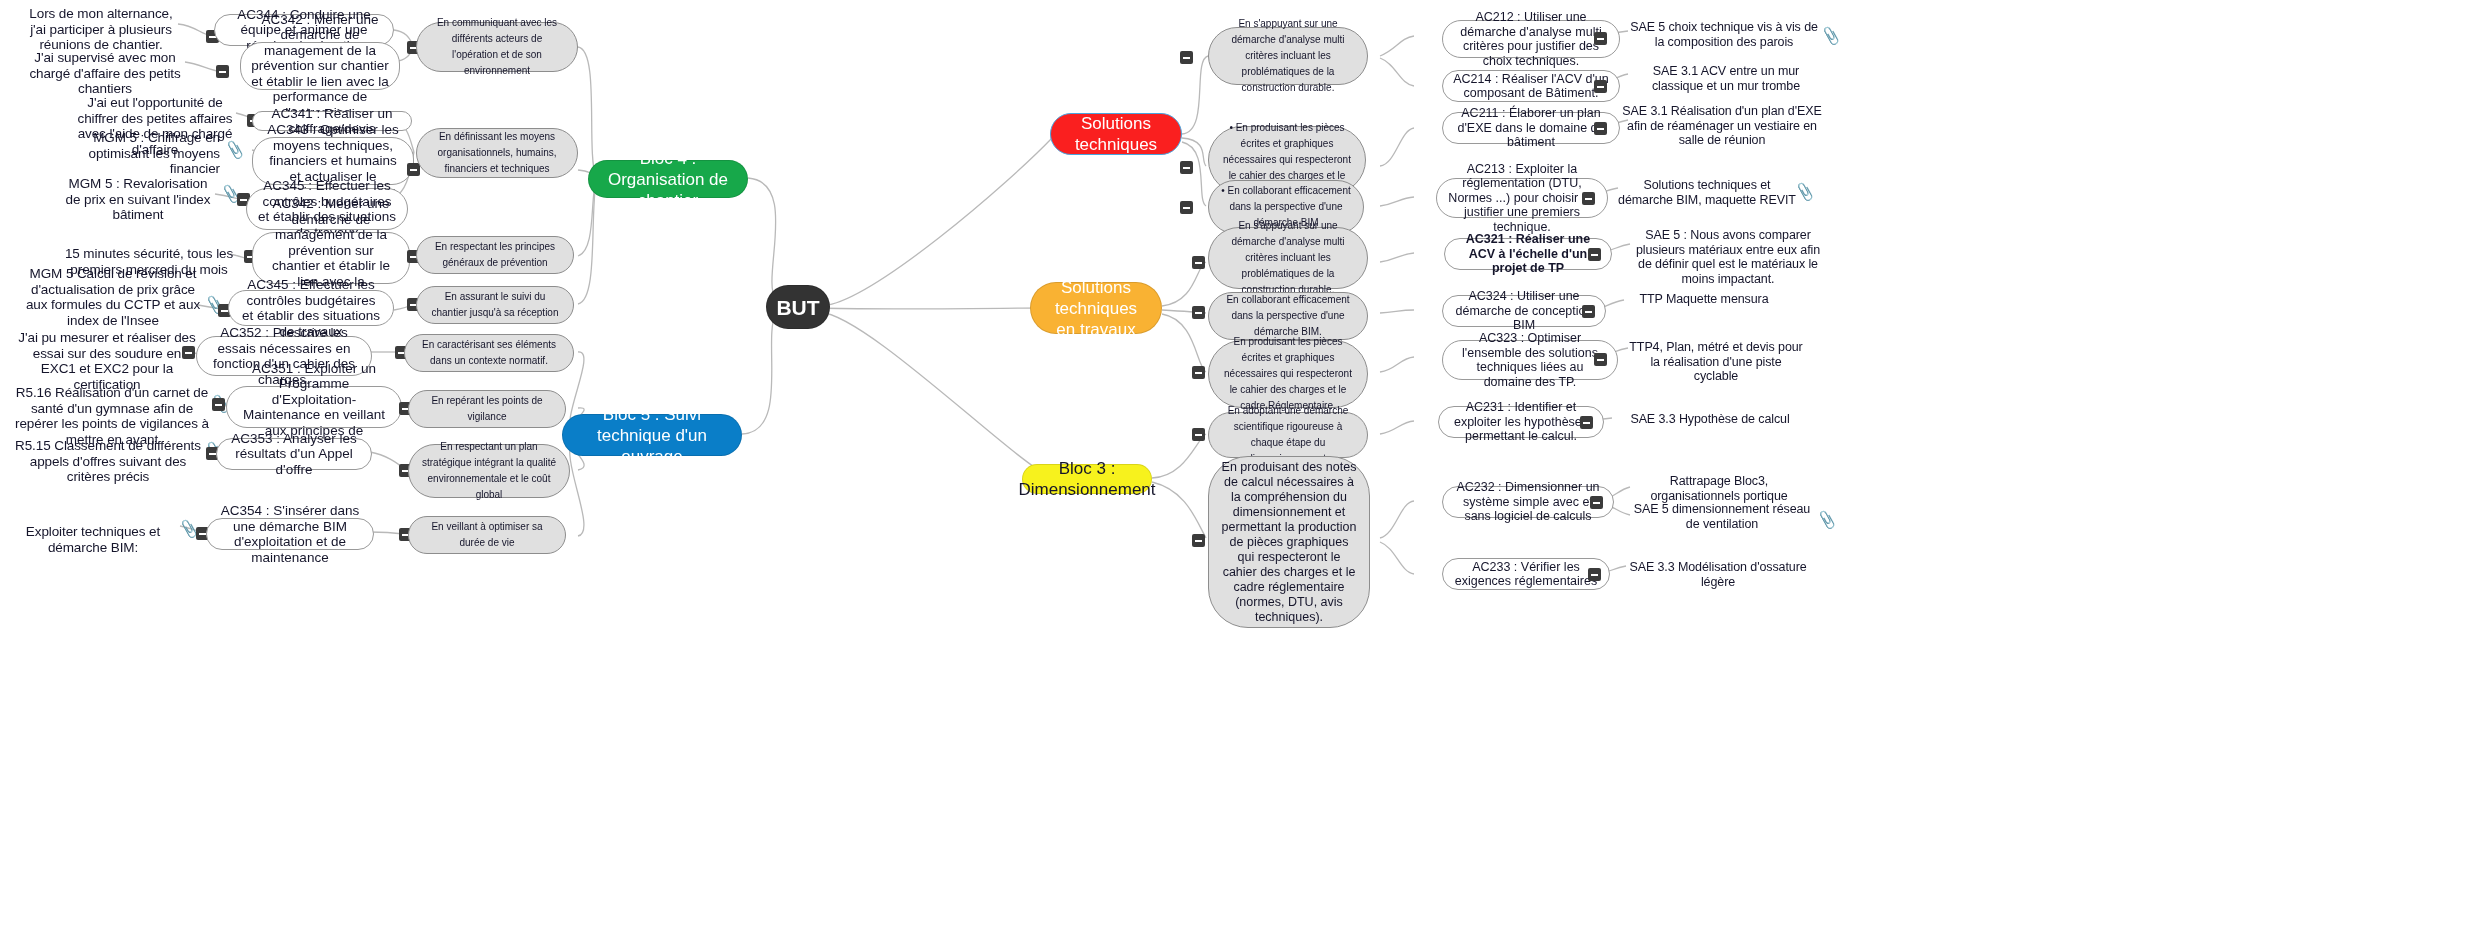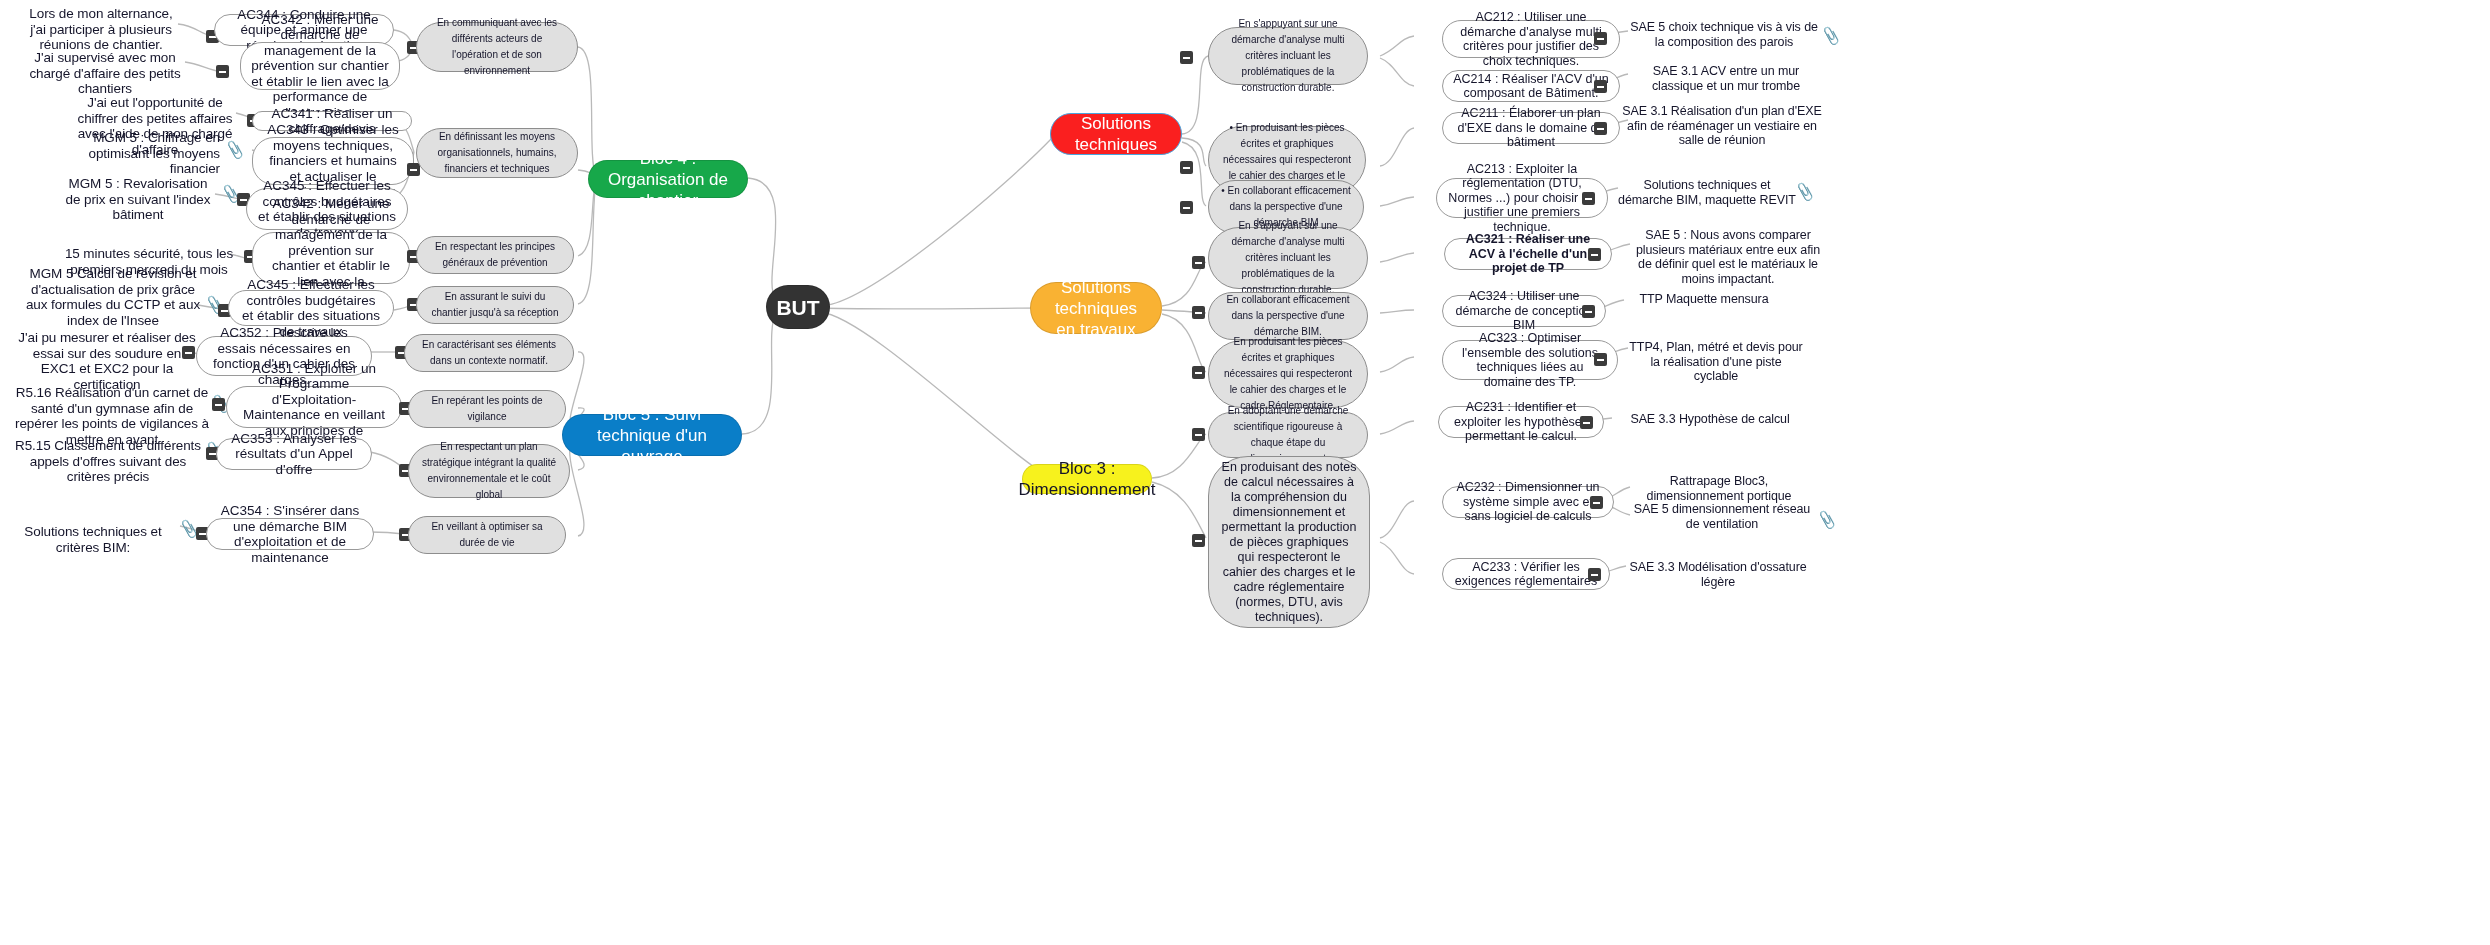--- a/index.html
+++ b/index.html
@@ -140,21 +140,21 @@
   <div class="node leaf" style="left:60px;top:176px;width:156px;">MGM 5 : Revalorisation de prix en suivant l'index bâtiment</div>
   <span class="clip" style="left:222px;top:186px;">📎</span>
   <div class="node leaf" style="left:60px;top:246px;width:178px;">15 minutes sécurité, tous les premiers mercredi du mois</div>
   <div class="node leaf" style="left:20px;top:272px;width:186px;height:50px;">MGM 5 Calcul de révision et d'actualisation de prix grâce aux formules du  CCTP  et aux index de l'Insee</div>
   <span class="clip" style="left:206px;top:297px;">📎</span>
   <div class="node leaf" style="left:14px;top:330px;width:186px;">J'ai pu mesurer et réaliser des essai sur des soudure en EXC1 et EXC2 pour la certification</div>
   <div class="node leaf" style="left:14px;top:385px;width:196px;">R5.16 Réalisation d'un carnet de santé d'un gymnase afin de repérer les points de vigilances à mettre en avant</div>
   <span class="clip" style="left:212px;top:396px;">📎</span>
   <div class="node leaf" style="left:14px;top:438px;width:188px;">R5.15 Classement de différents appels d'offres suivant des critères précis</div>
   <span class="clip" style="left:206px;top:443px;">📎</span>
-  <div class="node leaf" style="left:6px;top:524px;width:174px;">Solutions techniques et critères BIM:</div>
+  <div class="node leaf" style="left:6px;top:524px;width:174px;">Exploiter techniques et démarche BIM:</div>
   <span class="clip" style="left:180px;top:521px;">📎</span>
 
   <div class="tgl" style="left:206px;top:30px;">
       <i></i>
     </div>
   <div class="tgl" style="left:216px;top:65px;">
       <i></i>
     </div>
   <div class="tgl" style="left:247px;top:114px;">
       <i></i>
@@ -318,18 +318,18 @@
   <div class="node leaf small" style="left:1630px;top:20px;width:188px;">SAE 5 choix technique vis à vis de la composition des parois</div>
   <span class="clip" style="left:1822px;top:28px;">📎</span>
   <div class="node leaf small" style="left:1630px;top:64px;width:192px;">SAE 3.1 ACV entre un mur classique et un mur trombe</div>
   <div class="node leaf small" style="left:1620px;top:104px;width:204px;">SAE 3.1 Réalisation d'un plan d'EXE afin de réaménager un vestiaire en salle de réunion</div>
   <div class="node leaf small" style="left:1618px;top:178px;width:178px;">Solutions techniques et démarche BIM, maquette REVIT</div>
   <span class="clip" style="left:1796px;top:184px;">📎</span>
   <div class="node leaf small" style="left:1628px;top:228px;width:200px;">SAE 5 : Nous avons comparer plusieurs matériaux entre eux afin de définir quel est le matériaux le moins impactant.</div>
   <div class="node leaf small" style="left:1624px;top:292px;width:160px;">TTP Maquette mensura</div>
   <div class="node leaf small" style="left:1628px;top:340px;width:176px;">TTP4, Plan, métré et devis pour la réalisation d'une piste cyclable</div>
   <div class="node leaf small" style="left:1612px;top:412px;width:164px;margin-left:16px;">SAE 3.3 Hypothèse de calcul</div>
-  <div class="node leaf small" style="left:1630px;top:474px;width:178px;">Rattrapage Bloc3, dimensionnement portique</div>
+  <div class="node leaf small" style="left:1630px;top:474px;width:178px;">Rattrapage Bloc3, organisationnels portique</div>
   <div class="node leaf small" style="left:1630px;top:502px;width:184px;">SAE 5 dimensionnement réseau de ventilation</div>
   <span class="clip" style="left:1818px;top:512px;">📎</span>
   <div class="node leaf small" style="left:1626px;top:560px;width:184px;">SAE 3.3 Modélisation d'ossature légère</div>
 
 </div>
 
 </body></html>

